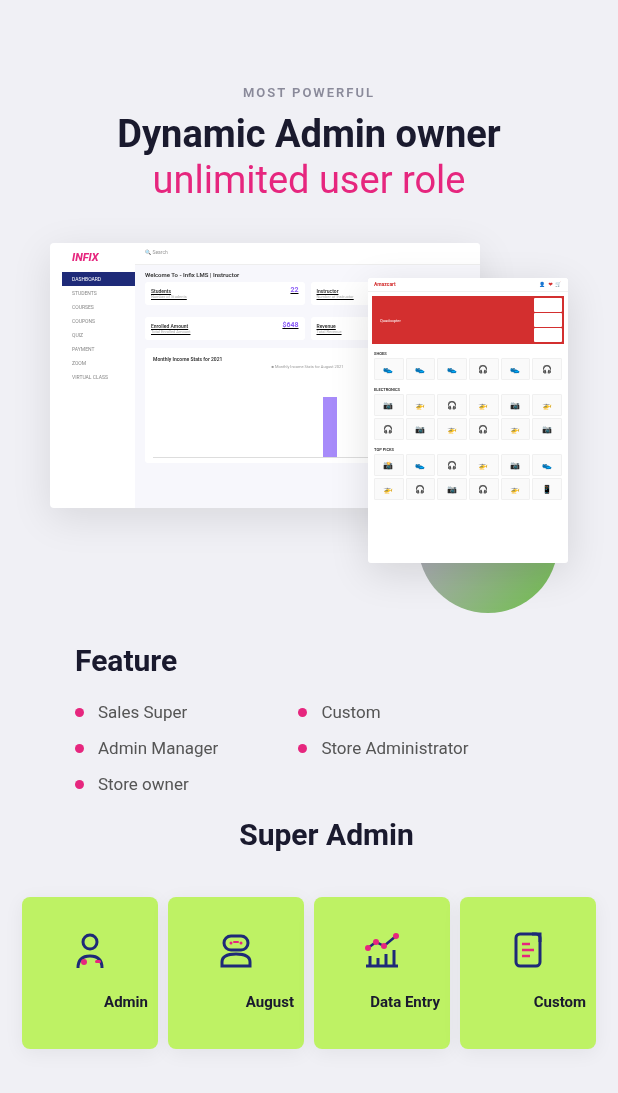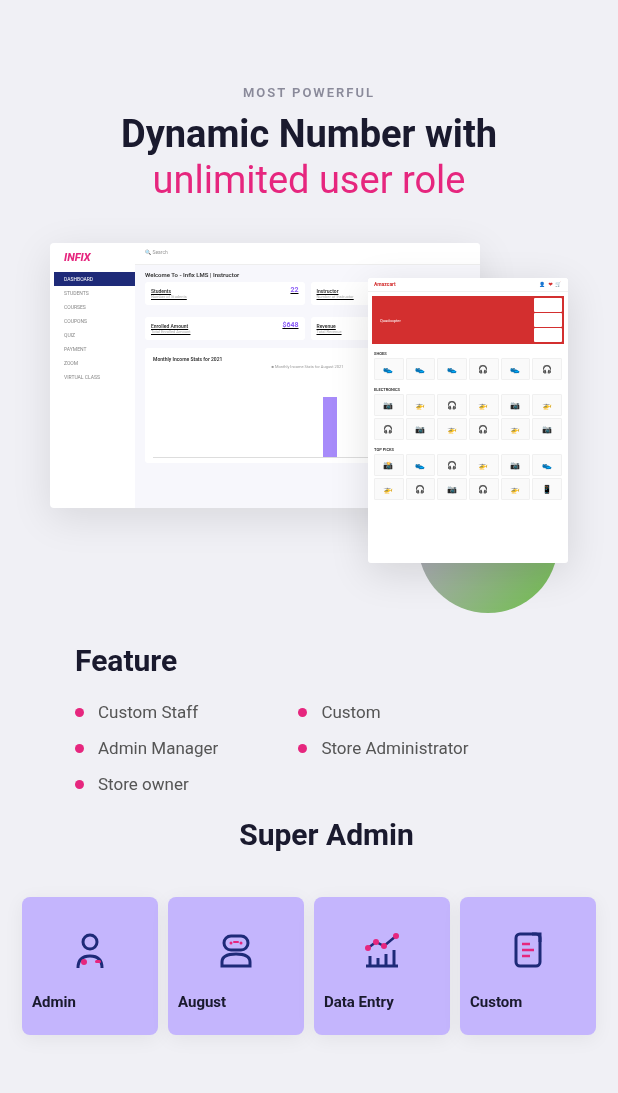--- a/index.html
+++ b/index.html
@@ -51,21 +51,21 @@
       left: 0;
       width: 430px;
       height: 265px;
       background: #fff;
       box-shadow: 0 10px 40px rgba(0,0,0,0.1);
       border-radius: 4px;
       overflow: hidden;
     }
     .dash-sidebar {
       position: absolute;
-      left: 4px;
+      left: 12px;
       top: 0;
       width: 100px;
       height: 100%;
       background: #fff;
       border-right: 1px solid #eee;
     }
     .dash-logo {
       color: #e6267e;
       font-size: 11px;
       font-weight: 800;
@@ -290,24 +290,24 @@
       margin-bottom: 45px;
       padding-left: 35px;
     }
     .role-cards {
       display: flex;
       gap: 10px;
       padding: 0 22px;
     }
     .role-card {
       flex: 1;
-      background: #c4b5fd;
+      background: #bef264;
       border-radius: 8px;
-      padding: 30px 10px 24px;
-      text-align: left;
+      padding: 30px 10px 38px;
+      text-align: right;
       box-shadow: 0 4px 20px rgba(0,0,0,0.06);
     }
     .role-icon {
       width: 46px;
       height: 46px;
       margin: 0 auto 20px;
       display: flex;
       align-items: center;
       justify-content: center;
     }
@@ -316,21 +316,21 @@
       font-weight: 700;
       color: #1a1a2e;
     }
   </style>
 </head>
 <body>
 
 <div class="container">
   <div class="header">
     <div class="eyebrow">MOST POWERFUL</div>
-    <div class="title-line1">Dynamic Number with</div>
+    <div class="title-line1">Dynamic Admin owner</div>
     <div class="title-line2">unlimited user role</div>
   </div>
 
   <div class="screenshots-area">
     <div class="circle-deco"></div>
 
     <div class="dashboard-mock">
       <div class="dash-sidebar">
         <div class="dash-logo">INFIX</div>
         <div class="dash-nav-item active">DASHBOARD</div>
@@ -436,21 +436,21 @@
       </div>
     </div>
   </div>
 
   <div class="feature-section">
     <div class="feature-title">Feature</div>
     <div class="feature-cols">
       <div class="feature-col">
         <div class="feature-item">
             <span class="bullet"></span>
-            <span>Custom Staff</span>
+            <span>Sales Super</span>
           </div>
         <div class="feature-item">
             <span class="bullet"></span>
             <span>Admin Manager</span>
           </div>
         <div class="feature-item">
             <span class="bullet"></span>
             <span>Store owner</span>
           </div>
       </div>

